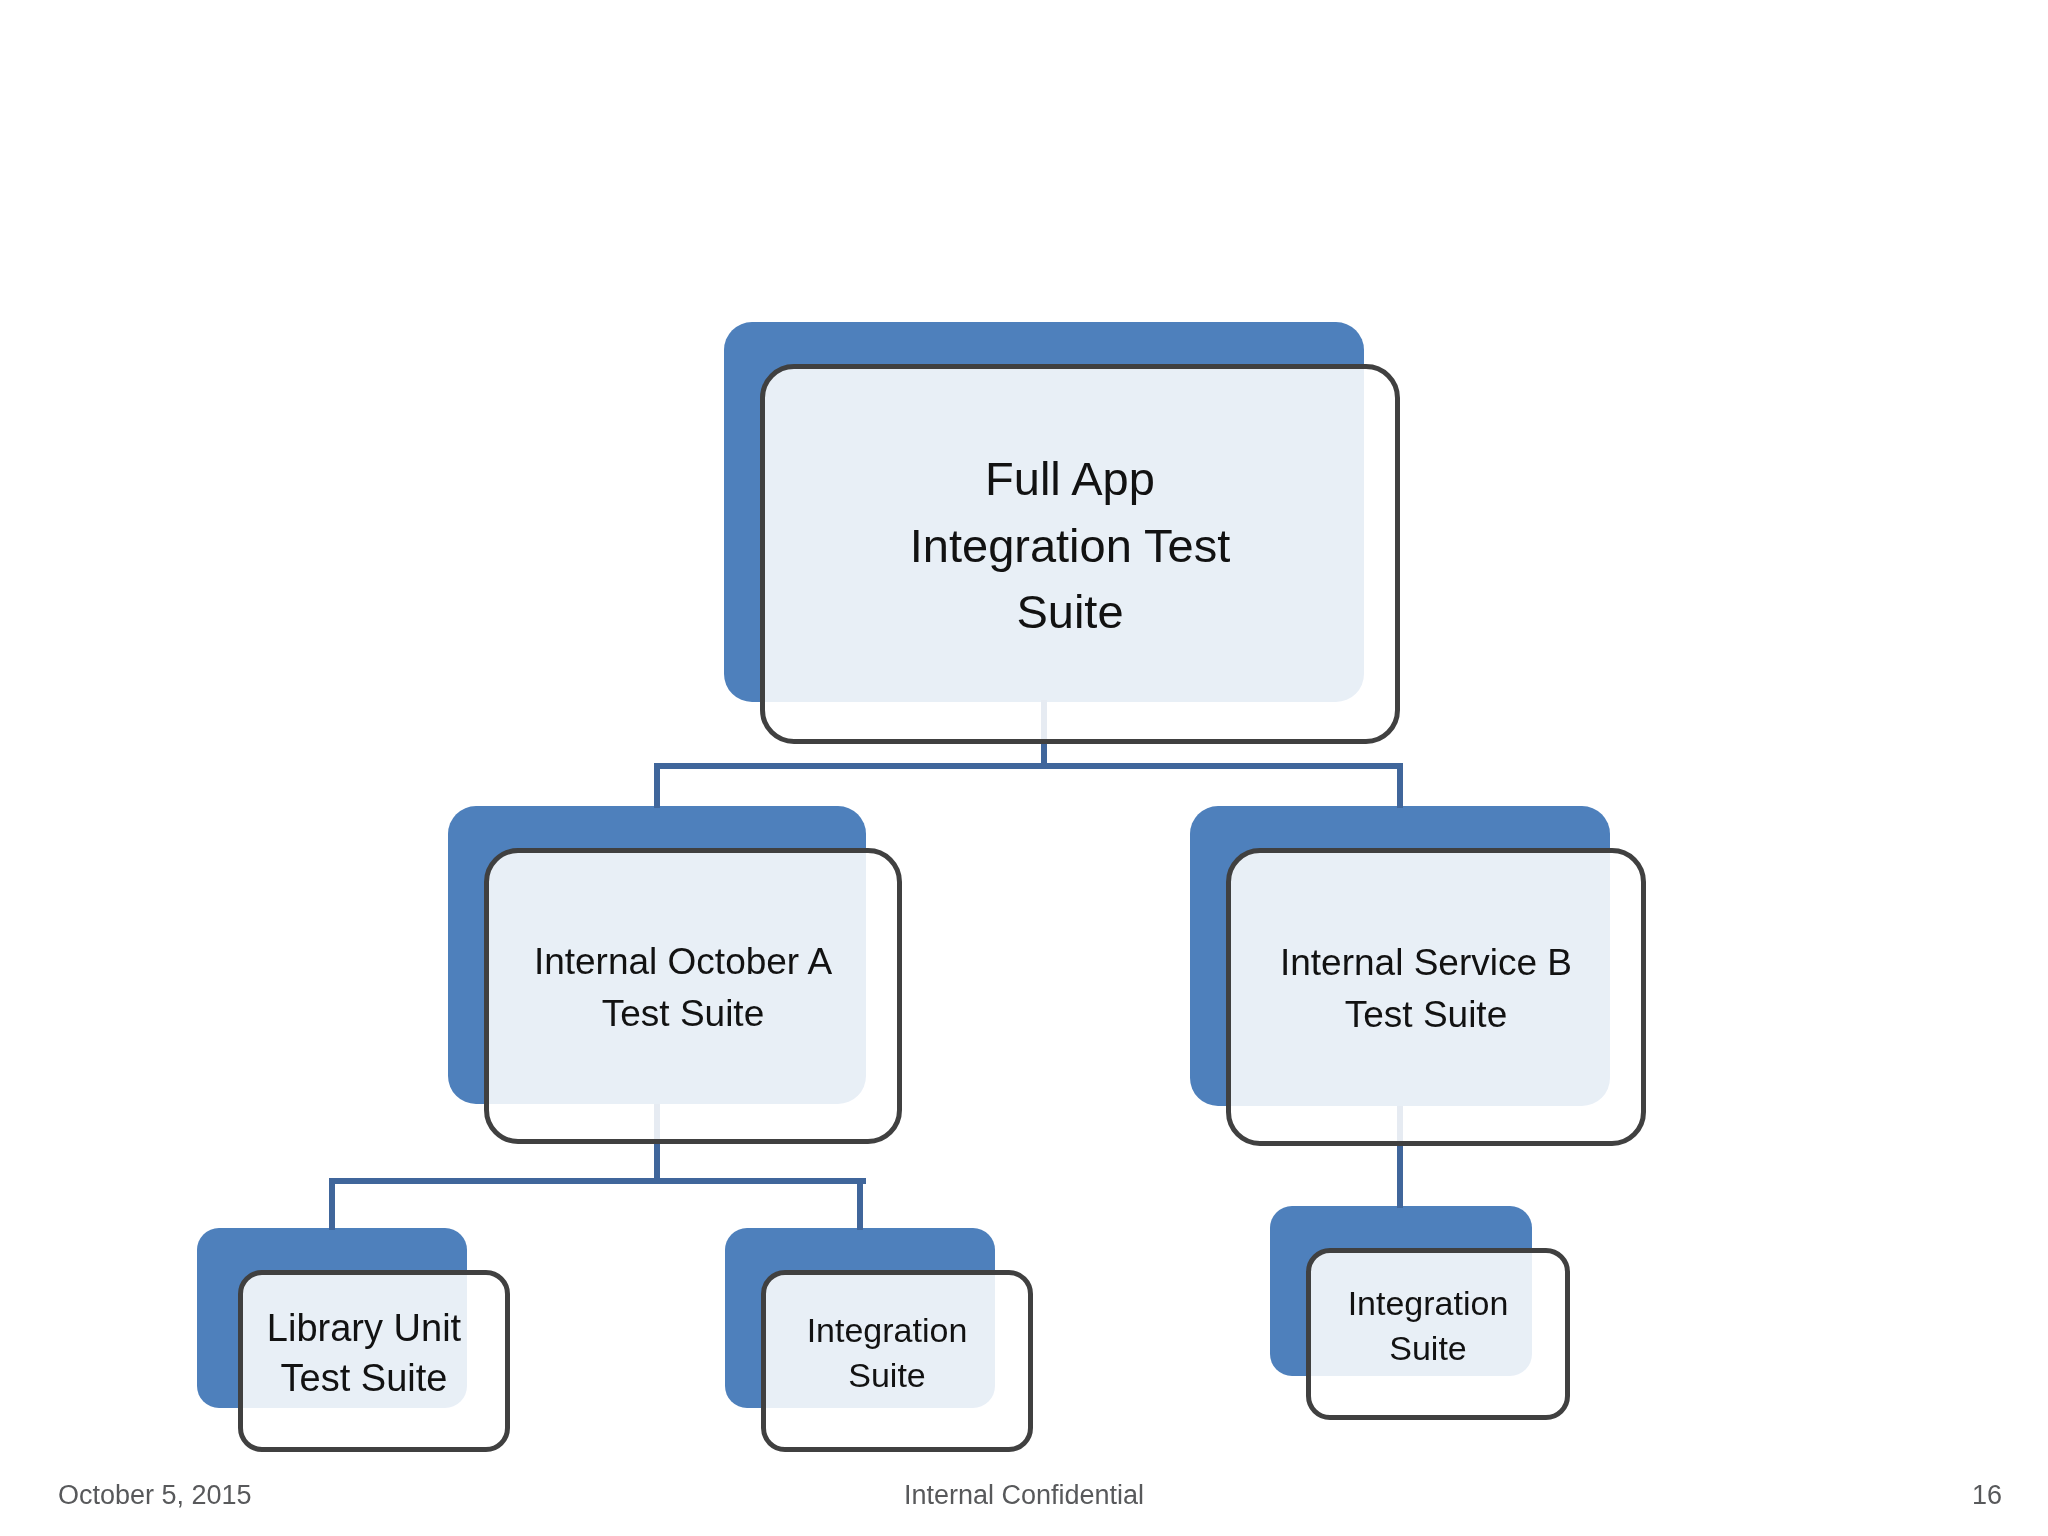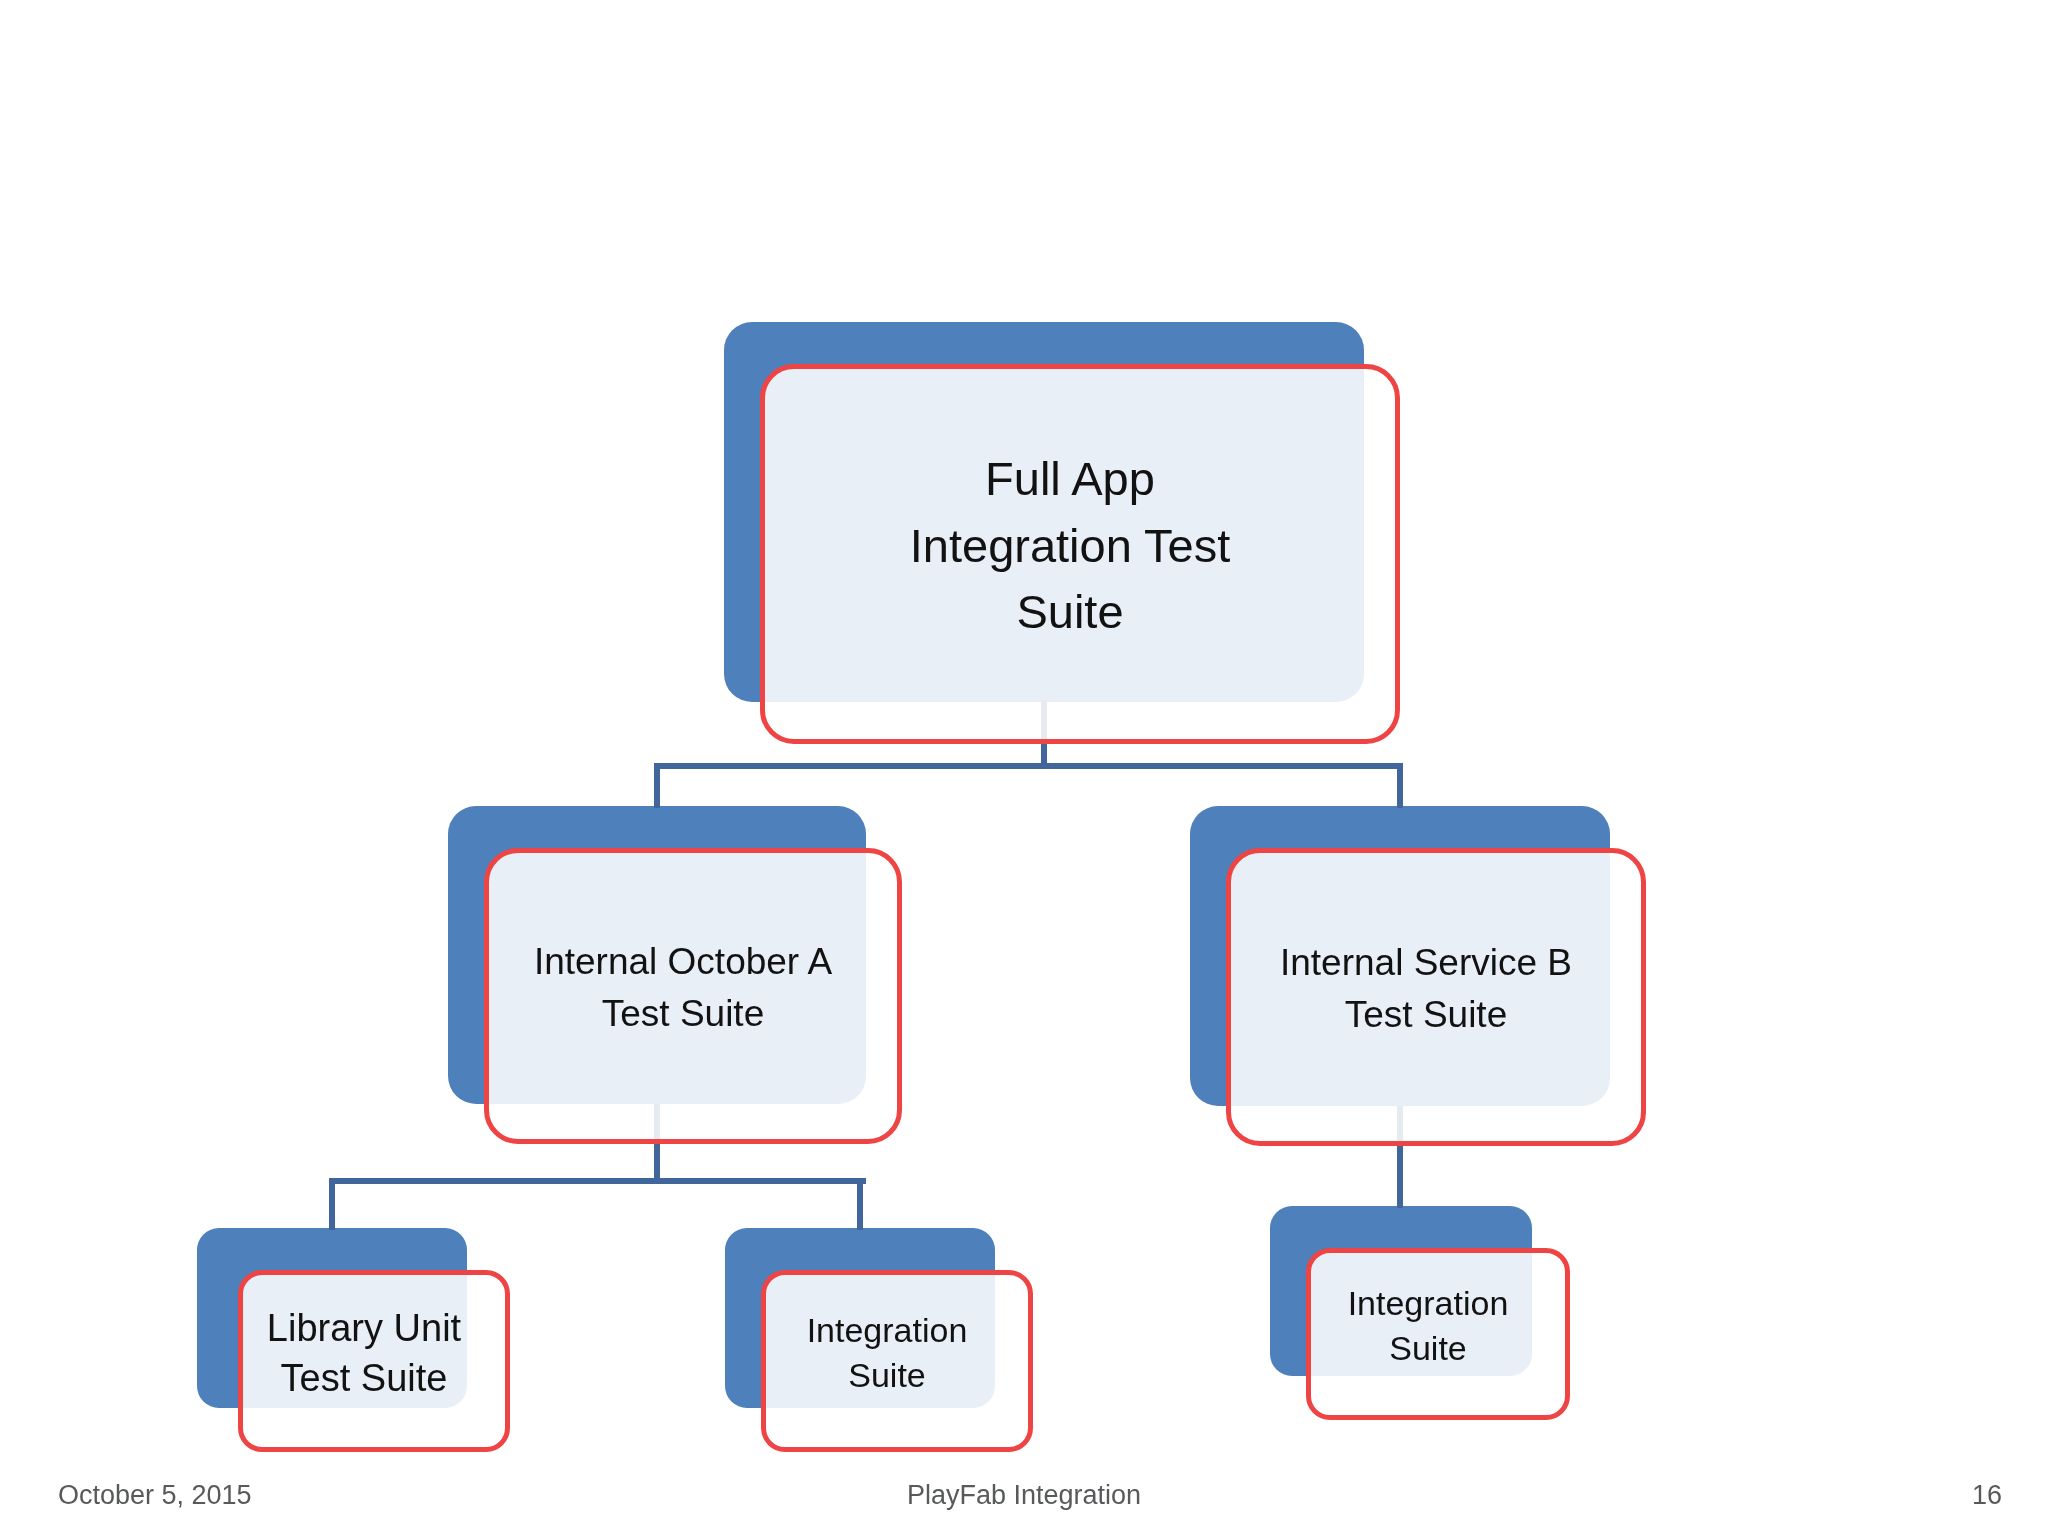--- a/index.html
+++ b/index.html
@@ -25,21 +25,21 @@
     position:absolute;left:58px;top:30px;
     font-size:66px;line-height:1.15;color:#ffffff;letter-spacing:0px;
   }
 
   
   .node-back{
     position:absolute;background:#4E80BC;border-radius:28px;z-index:1;
   }
   .node-front{
     position:absolute;background:rgba(255,255,255,0.87);
-    border:5px solid #ef4444;border-radius:34px;z-index:3;
+    border:5px solid #404040;border-radius:34px;z-index:3;
     display:flex;align-items:center;justify-content:center;
     text-align:center;color:#121212;box-sizing:border-box;
   }
   .node-front .lbl{white-space:pre-line;display:block;transform:translate(-10px,-8px);}
   .small{border-radius:24px;}
   .small-back{border-radius:22px;}
 
   #root-back {left:724px; top:322px; width:640px; height:380px;}
   #root-front{left:760px; top:364px; width:640px; height:380px; font-size:47px; line-height:1.42;}
 
@@ -127,16 +127,16 @@
 
     <div class="node-back small-back" id="intB-back"></div>
     <div class="node-front small" id="intB-front">
       <span class="lbl">Integration
 Suite</span>
     </div>
 
   </div>
 
   <div class="footer-text footer-date">October 5, 2015</div>
-  <div class="footer-text footer-center">PlayFab Integration</div>
+  <div class="footer-text footer-center">Internal Confidential</div>
   <div class="footer-text footer-page">16</div>
 
 </div>
 
 </body></html>

